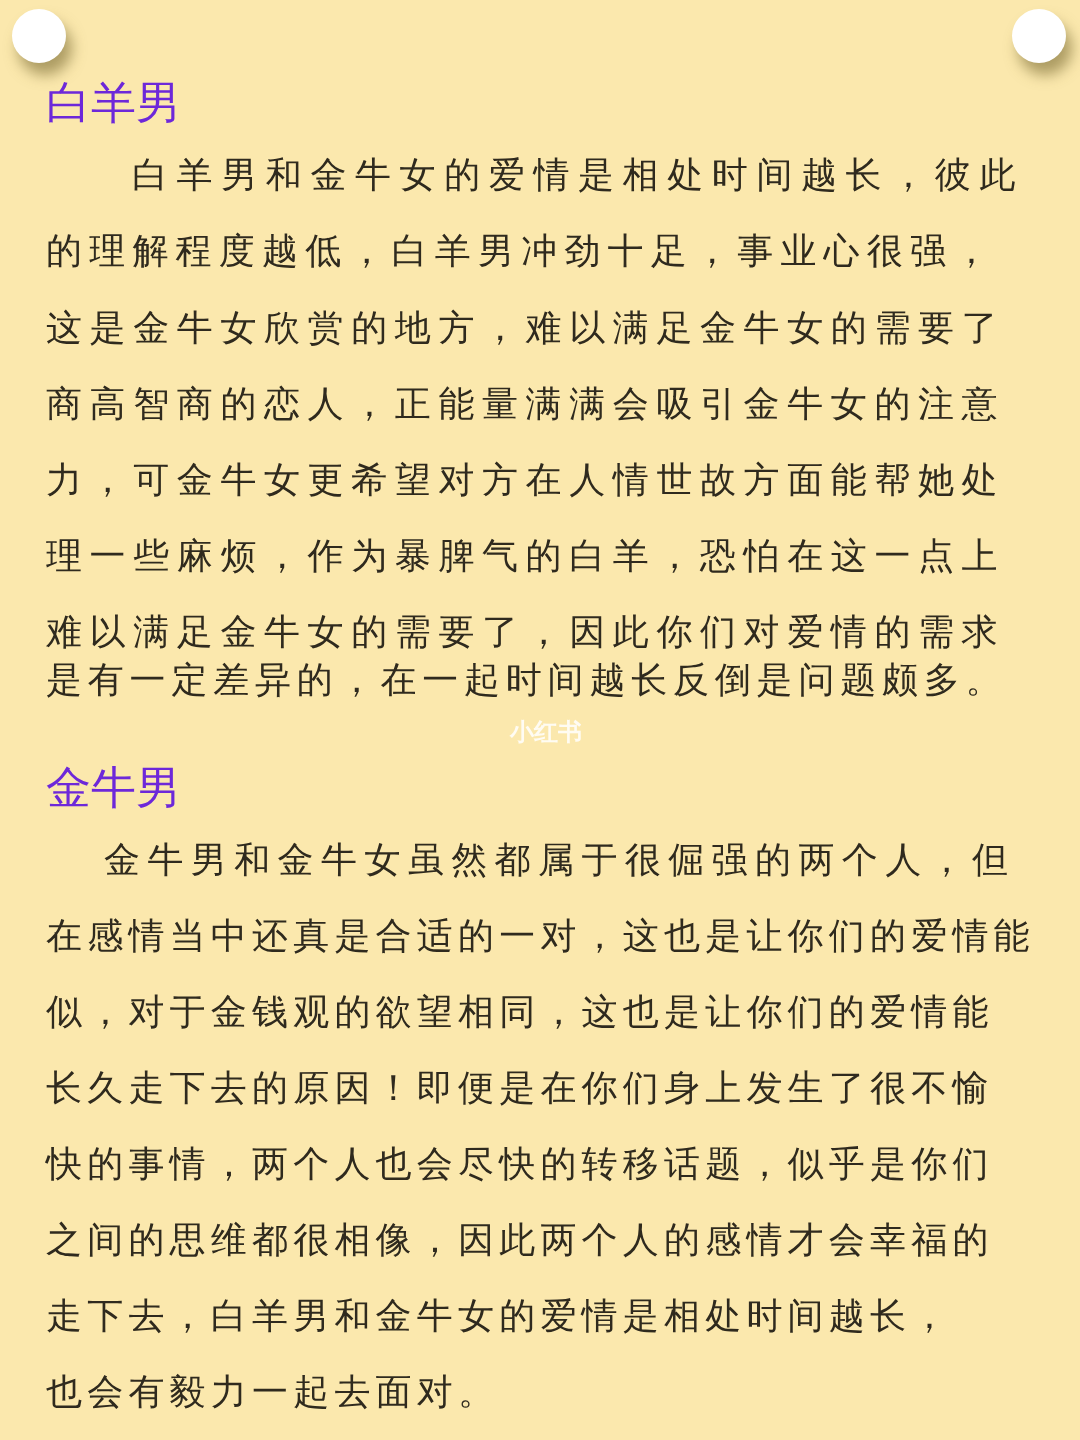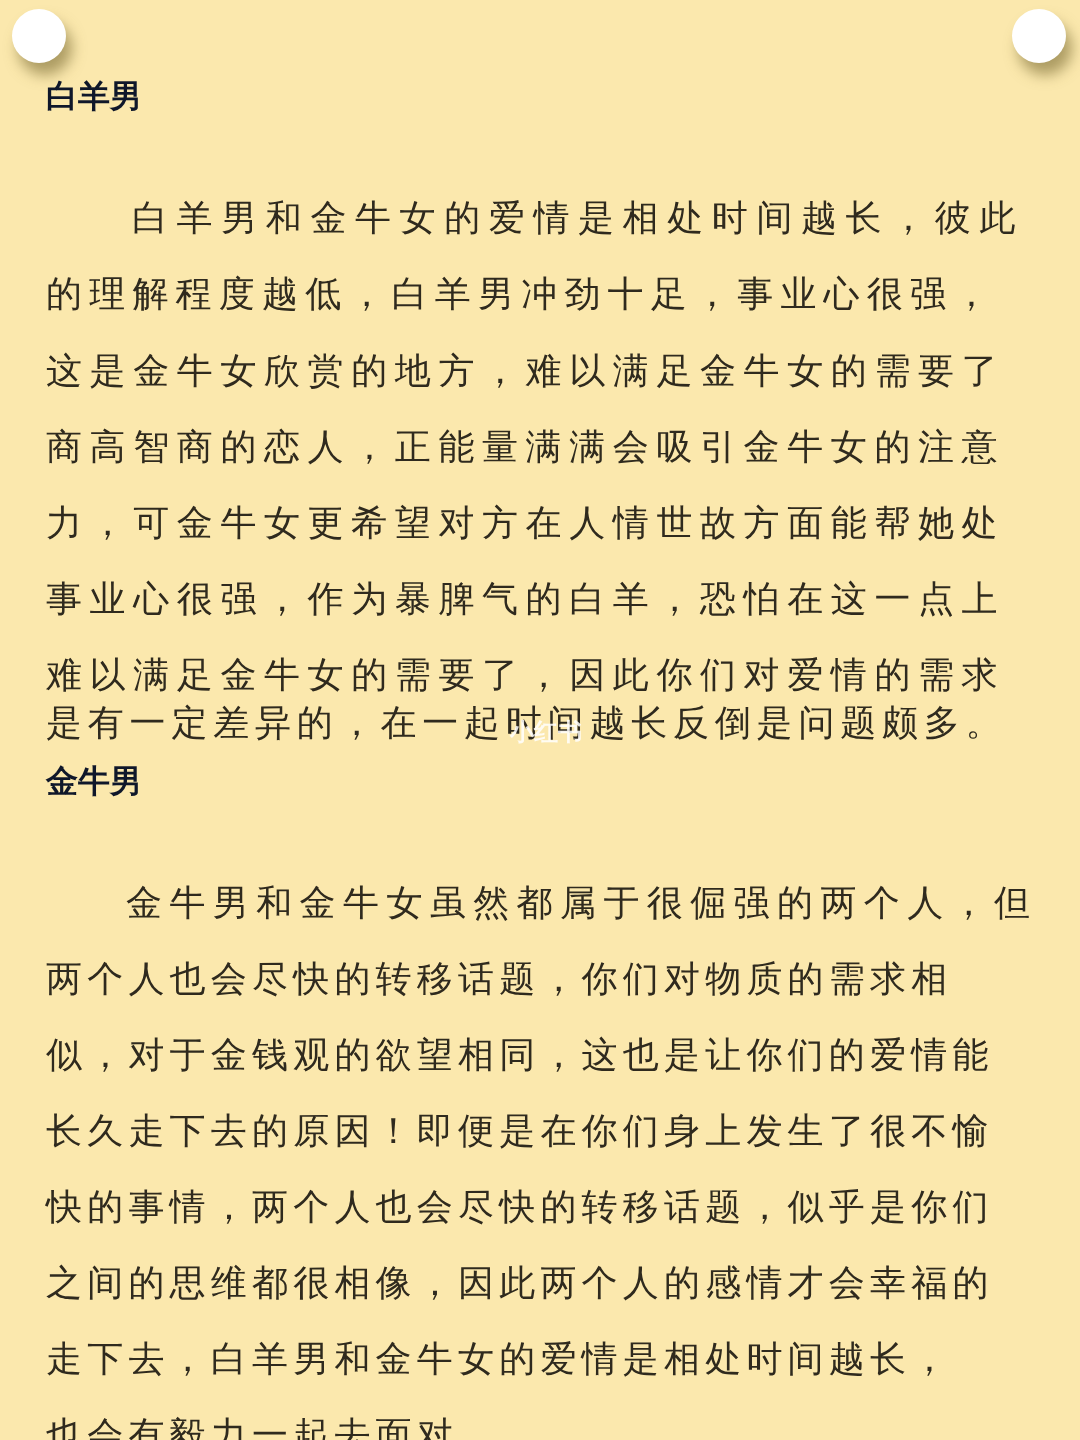--- a/index.html
+++ b/index.html
@@ -13,53 +13,53 @@
   .pin {
     position: absolute; width: 54px; height: 54px; border-radius: 50%;
     background: #ffffff;
     box-shadow: 6px 12px 14px rgba(110, 95, 40, 0.55);
   }
   .pin.left { left: 12px; top: 9px; }
   .pin.right { left: 1012px; top: 9px; }
   .heading {
     position: absolute; left: 46px;
     font-family: "DejaVu Sans", "Liberation Sans", sans-serif;
-    font-weight: bold; font-size: 32px; color: #0f172a;
+    font-weight: normal; font-size: 45px; color: #6d28d9;
     letter-spacing: 0px; line-height: 1;
   }
   .line {
     position: absolute; left: 46px;
     font-size: 36px; line-height: 1;
-    white-space: nowrap; color: #2f2a1e; margin-top: 43px;
+    white-space: nowrap; color: #2f2a1e;
   }
   .watermark {
     position: absolute; left: 510px; top: 716px;
     font-family: "DejaVu Sans", sans-serif; font-weight: bold;
     font-size: 24px; color: rgba(255,255,255,0.85);
   }
 </style>
 </head>
 <body>
 
 <div class="pin left"></div>
 <div class="pin right"></div>
 
 <div class="heading" style="top:80px">白羊男</div>
 <div class="line" style="top:157px; left:132px; letter-spacing:8.6px">白羊男和金牛女的爱情是相处时间越长，彼此</div>
 <div class="line" style="top:233px; letter-spacing:7.2px">的理解程度越低，白羊男冲劲十足，事业心很强，</div>
 <div class="line" style="top:310px; letter-spacing:7.6px">这是金牛女欣赏的地方，难以满足金牛女的需要了</div>
 <div class="line" style="top:386px; letter-spacing:7.6px">商高智商的恋人，正能量满满会吸引金牛女的注意</div>
 <div class="line" style="top:462px; letter-spacing:7.6px">力，可金牛女更希望对方在人情世故方面能帮她处</div>
-<div class="line" style="top:538px; letter-spacing:7.6px">事业心很强，作为暴脾气的白羊，恐怕在这一点上</div>
+<div class="line" style="top:538px; letter-spacing:7.6px">理一些麻烦，作为暴脾气的白羊，恐怕在这一点上</div>
 <div class="line" style="top:614px; letter-spacing:7.6px">难以满足金牛女的需要了，因此你们对爱情的需求</div>
 <div class="line" style="top:662px; letter-spacing:5.8px">是有一定差异的，在一起时间越长反倒是问题颇多。</div>
 
 <div class="watermark">小红书</div>
 
 <div class="heading" style="top:765px">金牛男</div>
-<div class="line" style="top:842px; left:126px; letter-spacing:7.4px">金牛男和金牛女虽然都属于很倔强的两个人，但</div>
-<div class="line" style="top:918px; letter-spacing:5.2px">两个人也会尽快的转移话题，你们对物质的需求相</div>
+<div class="line" style="top:842px; left:104px; letter-spacing:7.4px">金牛男和金牛女虽然都属于很倔强的两个人，但</div>
+<div class="line" style="top:918px; letter-spacing:5.2px">在感情当中还真是合适的一对，这也是让你们的爱情能</div>
 <div class="line" style="top:994px; letter-spacing:5.2px">似，对于金钱观的欲望相同，这也是让你们的爱情能</div>
 <div class="line" style="top:1070px; letter-spacing:5.2px">长久走下去的原因！即便是在你们身上发生了很不愉</div>
 <div class="line" style="top:1146px; letter-spacing:5.2px">快的事情，两个人也会尽快的转移话题，似乎是你们</div>
 <div class="line" style="top:1222px; letter-spacing:5.2px">之间的思维都很相像，因此两个人的感情才会幸福的</div>
 <div class="line" style="top:1298px; letter-spacing:5.2px">走下去，白羊男和金牛女的爱情是相处时间越长，</div>
 <div class="line" style="top:1374px; letter-spacing:5.2px">也会有毅力一起去面对。</div>
 
 </body></html>

